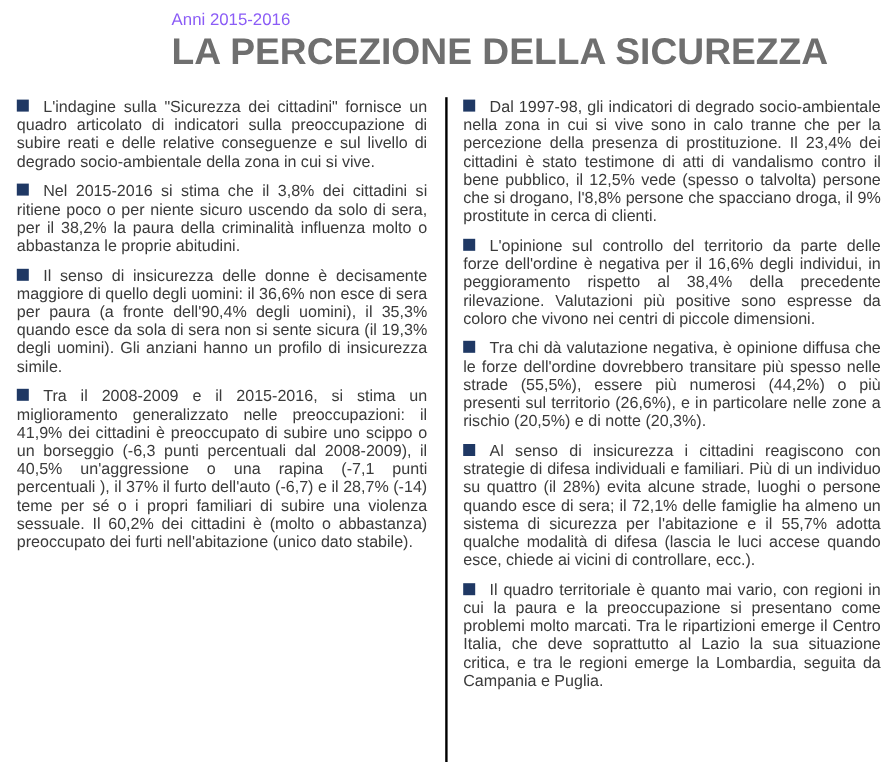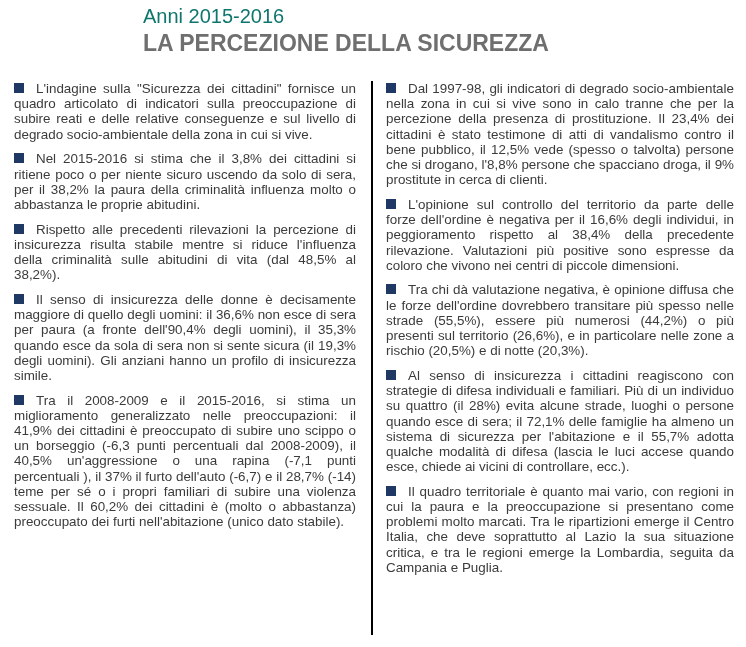--- a/index.html
+++ b/index.html
@@ -11,27 +11,27 @@
     width: 746px;
     height: 647px;
     overflow: hidden;
     font-family: "Liberation Sans", "DejaVu Sans", sans-serif;
     color: var(--text-color, #3b3b3b);
   }
   .header {
     margin: 7px 20px 0 143px;
   }
   .period {
-    font-size: 20px;
+    font-size: 14px;
     line-height: 18px;
-    color: #0f766e;
+    color: #8b5cf6;
   }
   .doc-title {
     margin-top: 5px;
-    font-size: 23px;
+    font-size: 31px;
     line-height: 26px;
     font-weight: bold;
     color: var(--title-color, #6f6f6f);
     letter-spacing: 0px;
   }
   .columns {
     display: flex;
     align-items: stretch;
     margin: 25px 12px 0 14px;
     min-height: 554px;
@@ -70,21 +70,20 @@
 
 <div class="header">
   <div class="period">Anni 2015-2016</div>
   <div class="doc-title">LA PERCEZIONE DELLA SICUREZZA</div>
 </div>
 
 <div class="columns">
   <div class="col col-left">
       <p class="para"><span class="bullet"></span><span>L'indagine sulla "Sicurezza dei cittadini" fornisce un quadro articolato di indicatori sulla preoccupazione di subire reati e delle relative conseguenze e sul livello di degrado socio-ambientale della zona in cui si vive.</span></p>
       <p class="para"><span class="bullet"></span><span>Nel 2015-2016 si stima che il 3,8% dei cittadini si ritiene poco o per niente sicuro uscendo da solo di sera, per il 38,2% la paura della criminalità influenza molto o abbastanza le proprie abitudini.</span></p>
-      <p class="para"><span class="bullet"></span><span>Rispetto alle precedenti rilevazioni la percezione di insicurezza risulta stabile mentre si riduce l'influenza della criminalità sulle abitudini di vita (dal 48,5% al 38,2%).</span></p>
       <p class="para"><span class="bullet"></span><span>Il senso di insicurezza delle donne è decisamente maggiore di quello degli uomini: il 36,6% non esce di sera per paura (a fronte dell'90,4% degli uomini), il 35,3% quando esce da sola di sera non si sente sicura (il 19,3% degli uomini). Gli anziani hanno un profilo di insicurezza simile.</span></p>
       <p class="para"><span class="bullet"></span><span>Tra il 2008-2009 e il 2015-2016, si stima un miglioramento generalizzato nelle preoccupazioni: il 41,9% dei cittadini è preoccupato di subire uno scippo o un borseggio (-6,3 punti percentuali dal 2008-2009), il 40,5% un'aggressione o una rapina (-7,1 punti percentuali ), il 37% il furto dell'auto (-6,7) e il 28,7% (-14) teme per sé o i propri familiari di subire una violenza sessuale. Il 60,2% dei cittadini è (molto o abbastanza) preoccupato dei furti nell'abitazione (unico dato stabile).</span></p>
     </div>
   <div class="col-divider"></div>
   <div class="col col-right">
       <p class="para"><span class="bullet"></span><span>Dal 1997-98, gli indicatori di degrado socio-ambientale nella zona in cui si vive sono in calo tranne che per la percezione della presenza di prostituzione. Il 23,4% dei cittadini è stato testimone di atti di vandalismo contro il bene pubblico, il 12,5% vede (spesso o talvolta) persone che si drogano, l'8,8% persone che spacciano droga, il 9% prostitute in cerca di clienti.</span></p>
       <p class="para"><span class="bullet"></span><span>L'opinione sul controllo del territorio da parte delle forze dell'ordine è negativa per il 16,6% degli individui, in peggioramento rispetto al 38,4% della precedente rilevazione. Valutazioni più positive sono espresse da coloro che vivono nei centri di piccole dimensioni.</span></p>
       <p class="para"><span class="bullet"></span><span>Tra chi dà valutazione negativa, è opinione diffusa che le forze dell'ordine dovrebbero transitare più spesso nelle strade (55,5%), essere più numerosi (44,2%) o più presenti sul territorio (26,6%), e in particolare nelle zone a rischio (20,5%) e di notte (20,3%).</span></p>
       <p class="para"><span class="bullet"></span><span>Al senso di insicurezza i cittadini reagiscono con strategie di difesa individuali e familiari. Più di un individuo su quattro (il 28%) evita alcune strade, luoghi o persone quando esce di sera; il 72,1% delle famiglie ha almeno un sistema di sicurezza per l'abitazione e il 55,7% adotta qualche modalità di difesa (lascia le luci accese quando esce, chiede ai vicini di controllare, ecc.).</span></p>
       <p class="para"><span class="bullet"></span><span>Il quadro territoriale è quanto mai vario, con regioni in cui la paura e la preoccupazione si presentano come problemi molto marcati. Tra le ripartizioni emerge il Centro Italia, che deve soprattutto al Lazio la sua situazione critica, e tra le regioni emerge la Lombardia, seguita da Campania e Puglia.</span></p>

